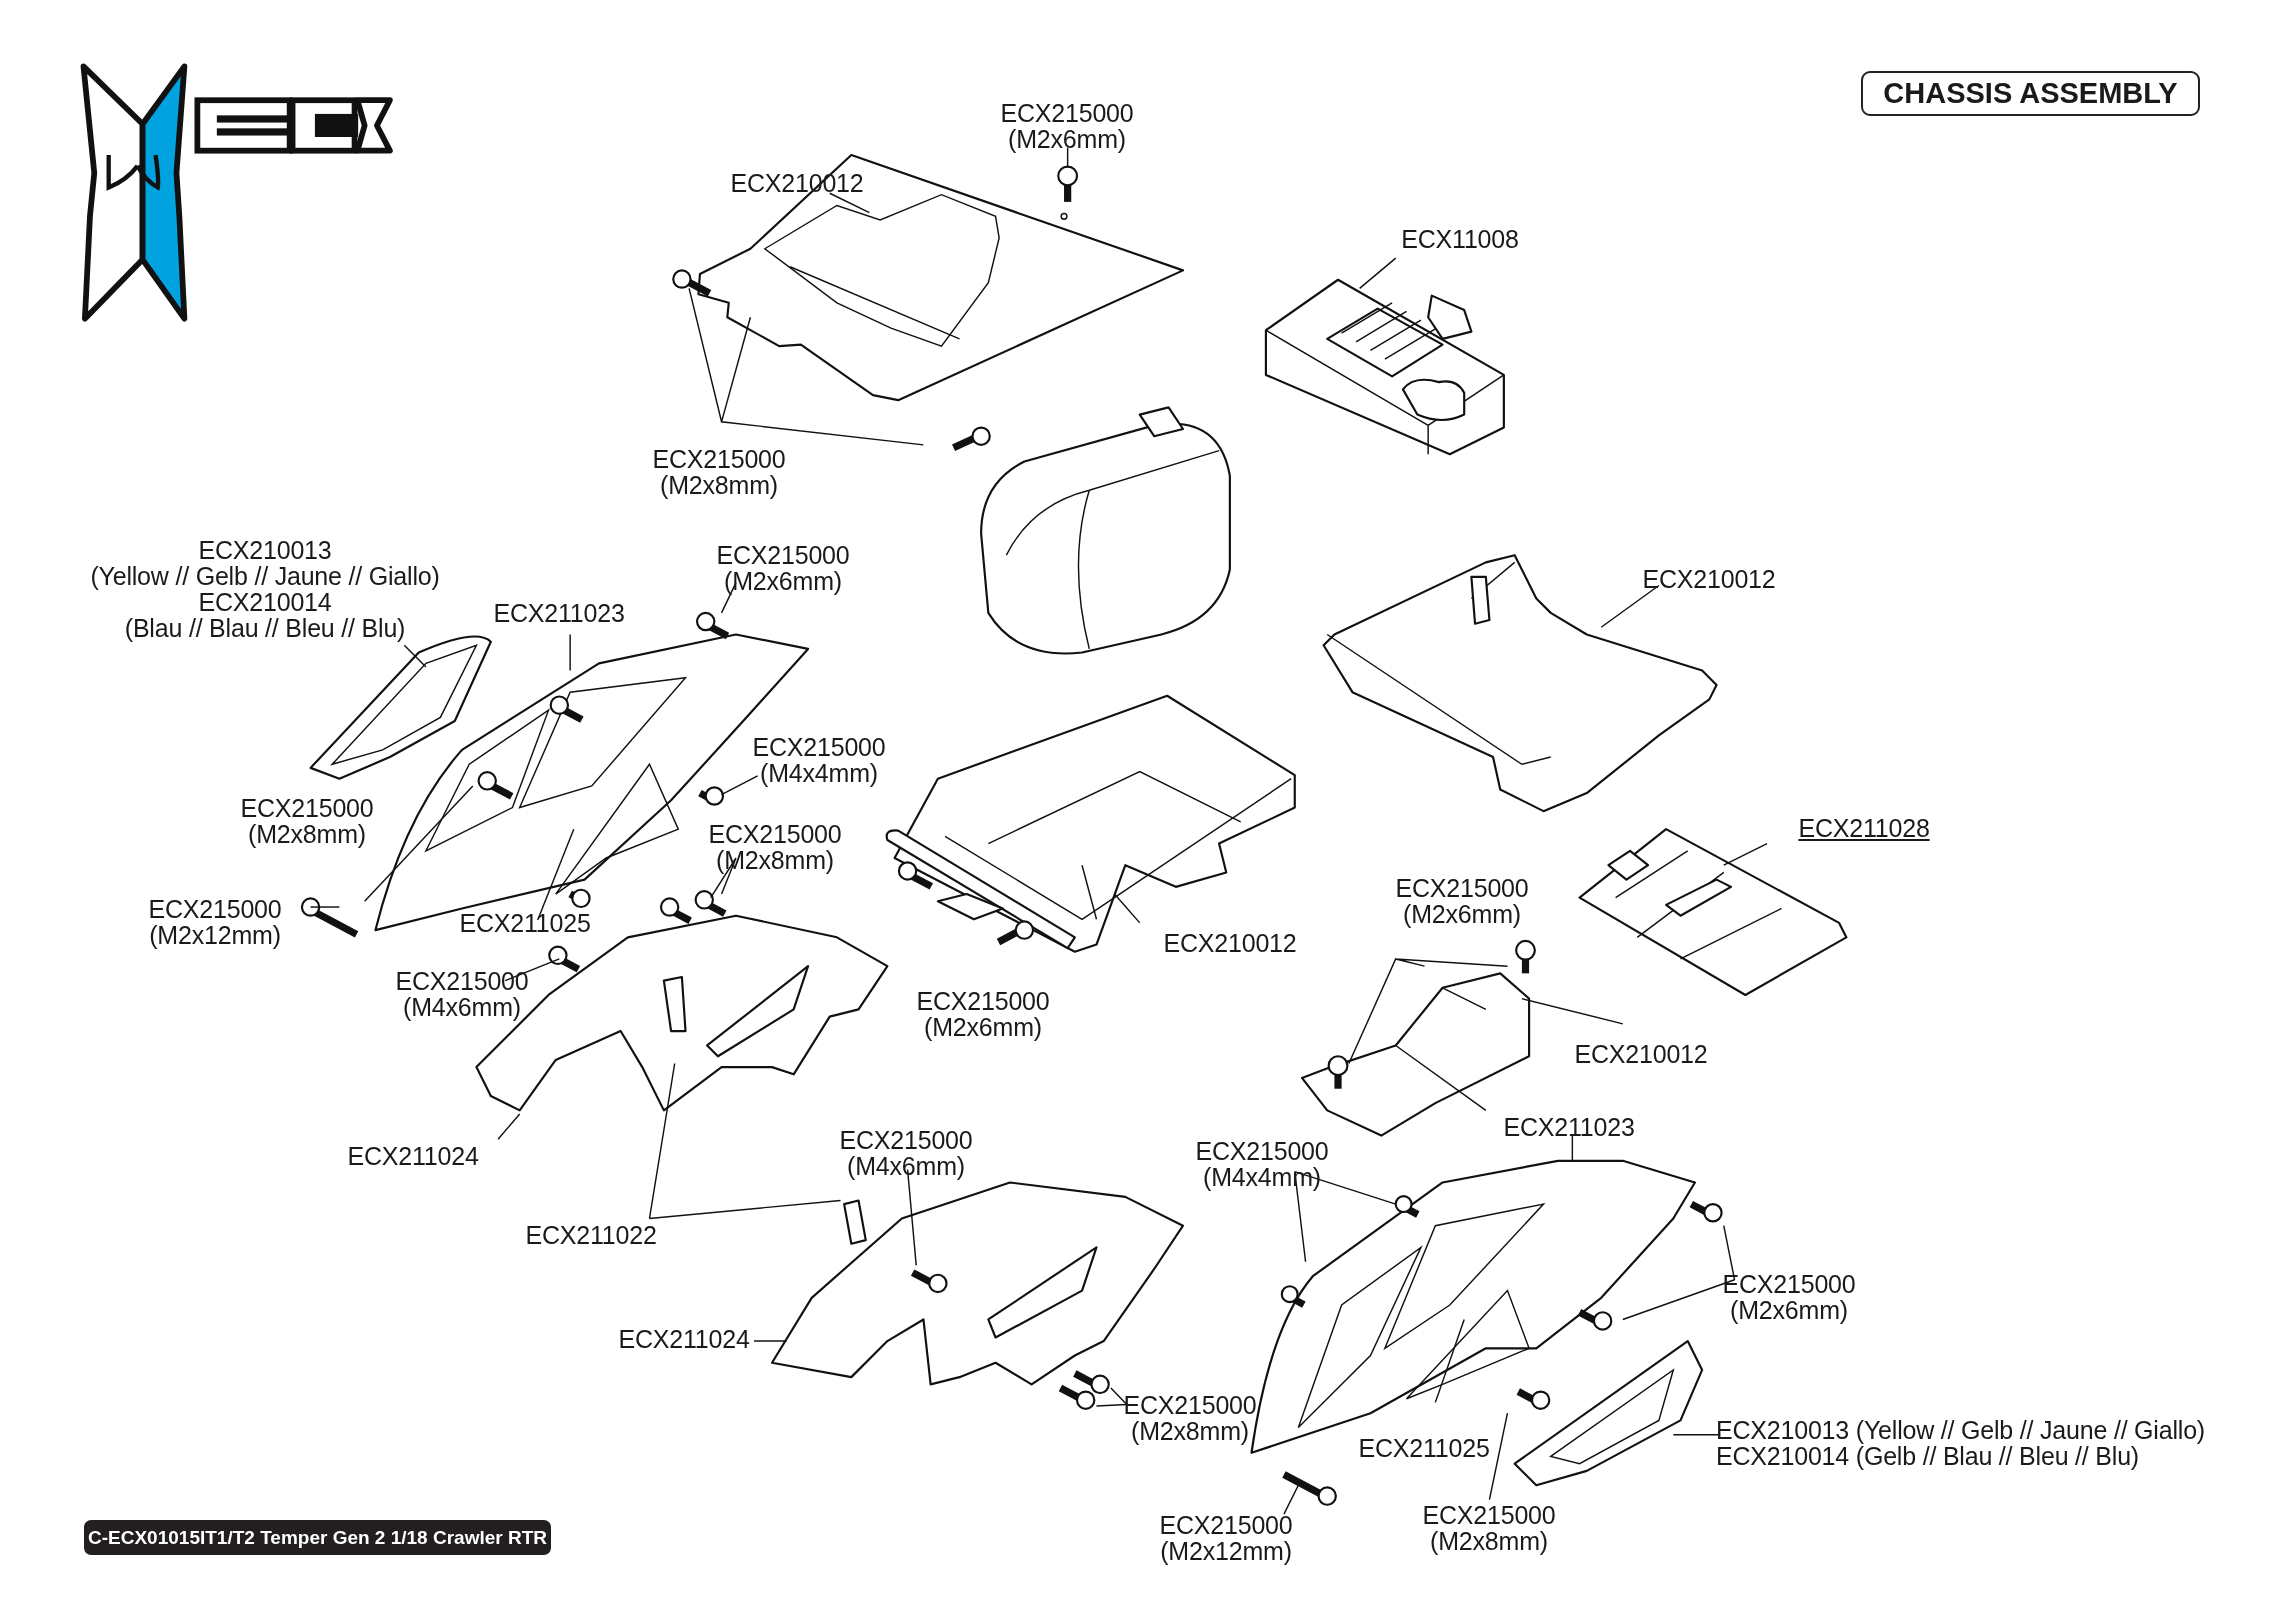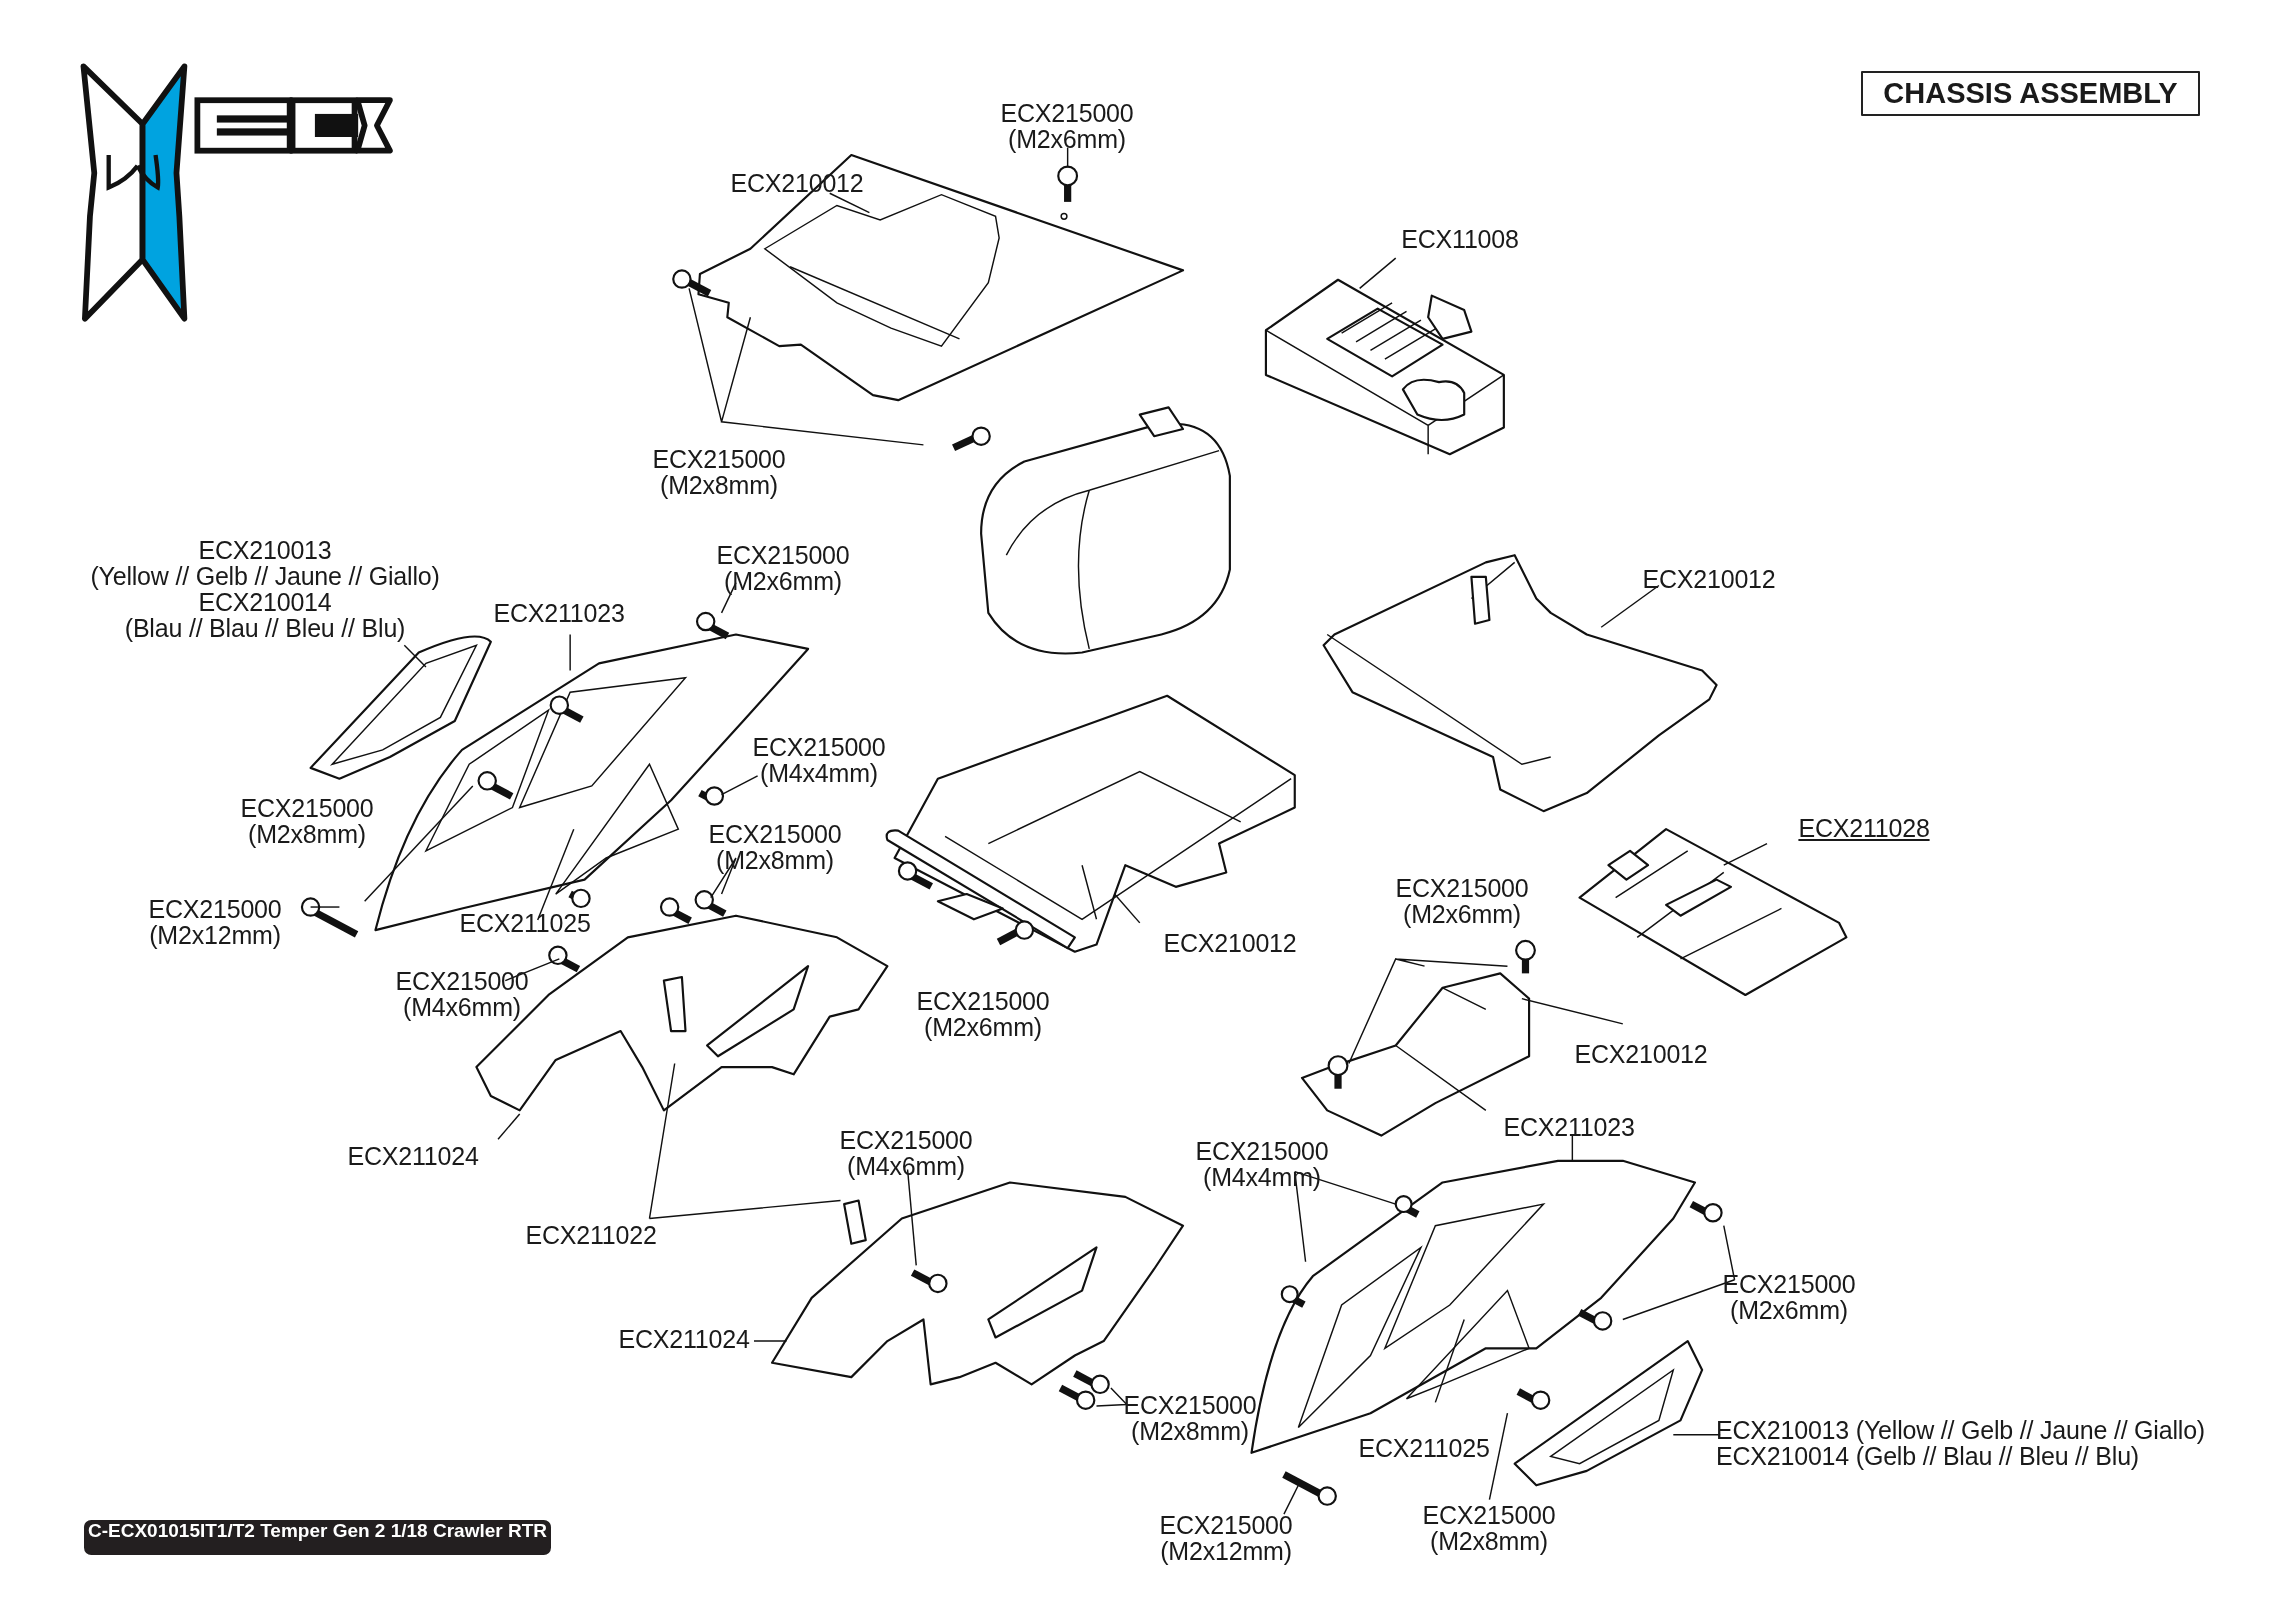--- a/index.html
+++ b/index.html
@@ -4,24 +4,24 @@
 <style>
   html, body { margin:0; padding:0; background:#ffffff; }
   #page { position:relative; width:2273px; height:1623px; background:#ffffff; overflow:hidden;
           font-family:"DejaVu Sans Condensed","DejaVu Sans","Liberation Sans",sans-serif; color:#1a1a1a; }
   #art { position:absolute; left:0; top:0; width:2273px; height:1623px; }
   .lbl { position:absolute; font-family:"Liberation Sans",sans-serif; font-size:25px; line-height:26px;
          text-align:center; white-space:nowrap; transform:translateX(-50%); letter-spacing:-0.2px; }
   .lbl.left { text-align:left; transform:none; }
   .lbl span { display:block; }
   #title-box { position:absolute; left:1861px; top:71px; width:339px; height:45px; border:2.2px solid #222;
-               border-radius:1px; display:flex; align-items:center; justify-content:center; box-sizing:border-box; }
+               border-radius:9px; display:flex; align-items:center; justify-content:center; box-sizing:border-box; }
   #title-box span { font-family:"Liberation Sans",sans-serif; font-weight:bold; font-size:29px; color:#1a1a1a; }
   #footer-box { position:absolute; left:84px; top:1520px; width:467px; height:35px; background:#231f20;
-                border-radius:7.2px; display:flex; justify-content:center; }
+                border-radius:7.2px; display:flex; align-items:center; justify-content:center; }
   #footer-box span { font-family:"Liberation Sans",sans-serif; font-weight:bold; font-size:19px; color:#ffffff; }
   .part { fill:#fff; stroke:#111; stroke-width:3; stroke-linejoin:round; }
   .thin { fill:none; stroke:#111; stroke-width:2; }
   .lead { fill:none; stroke:#111; stroke-width:2; }
   .screw-shank { fill:#111; }
   .screw-head { fill:#fff; stroke:#111; stroke-width:3; }
 </style>
 </head>
 <body>
 

